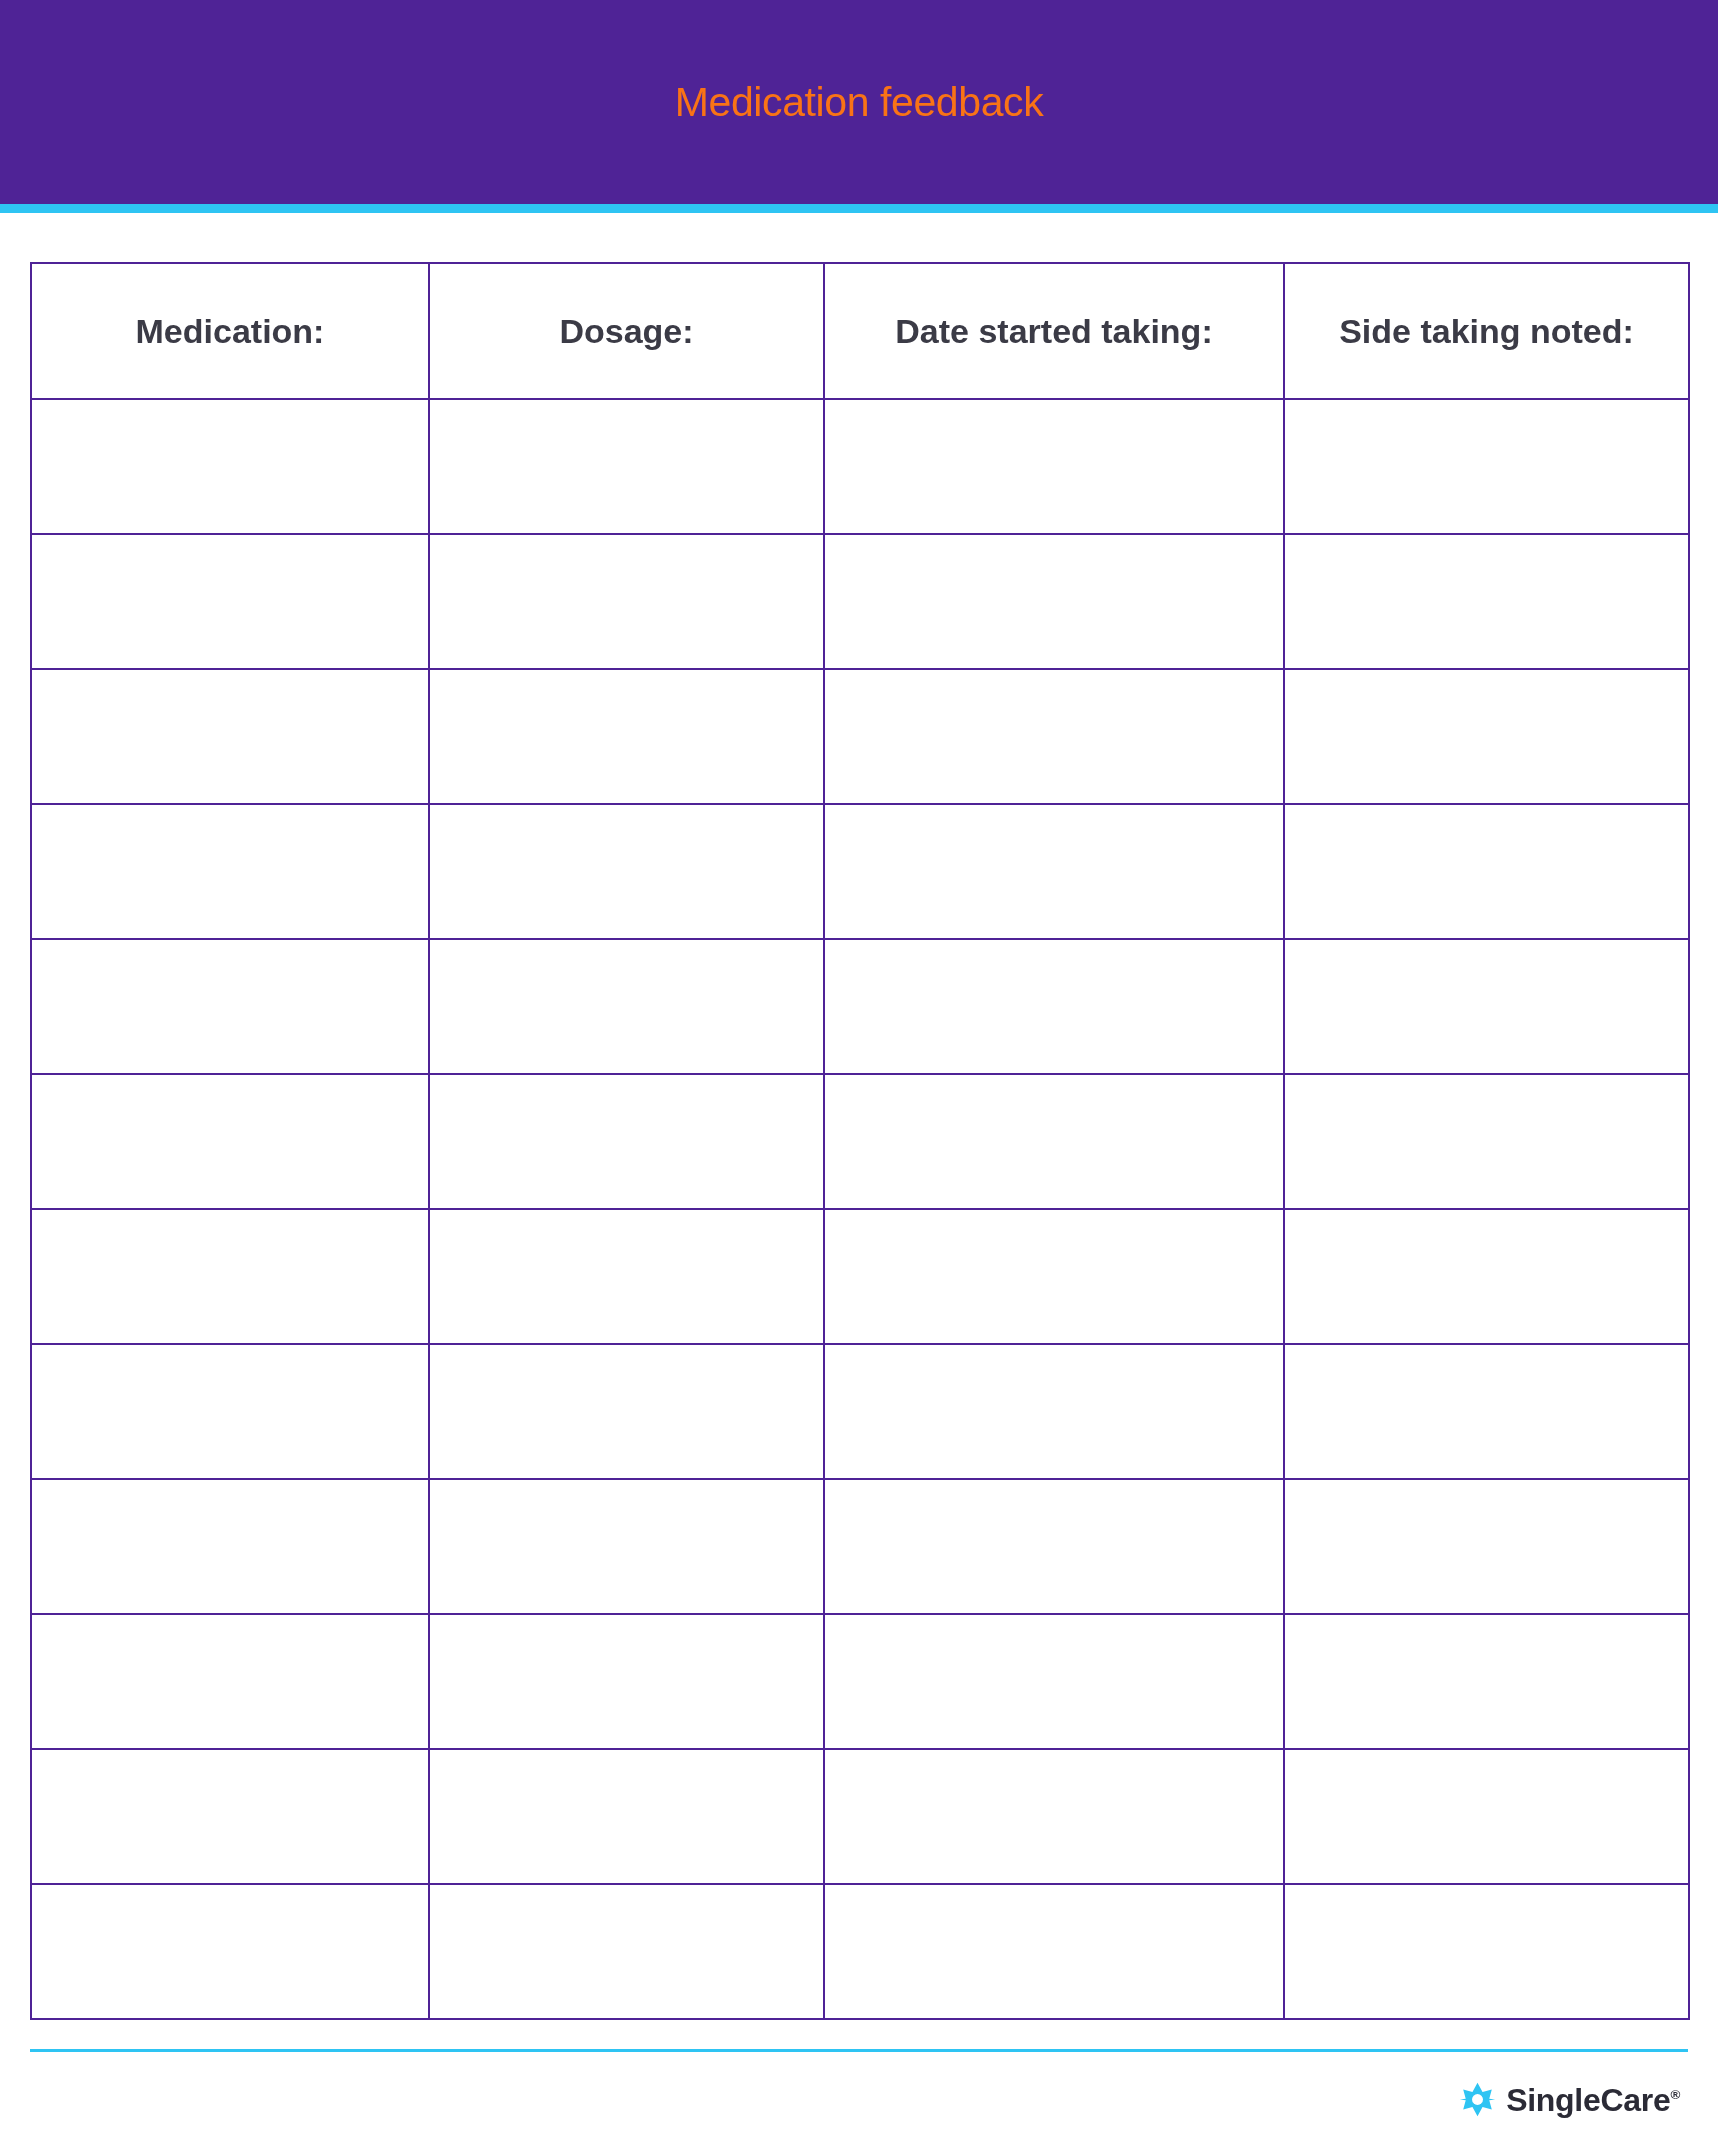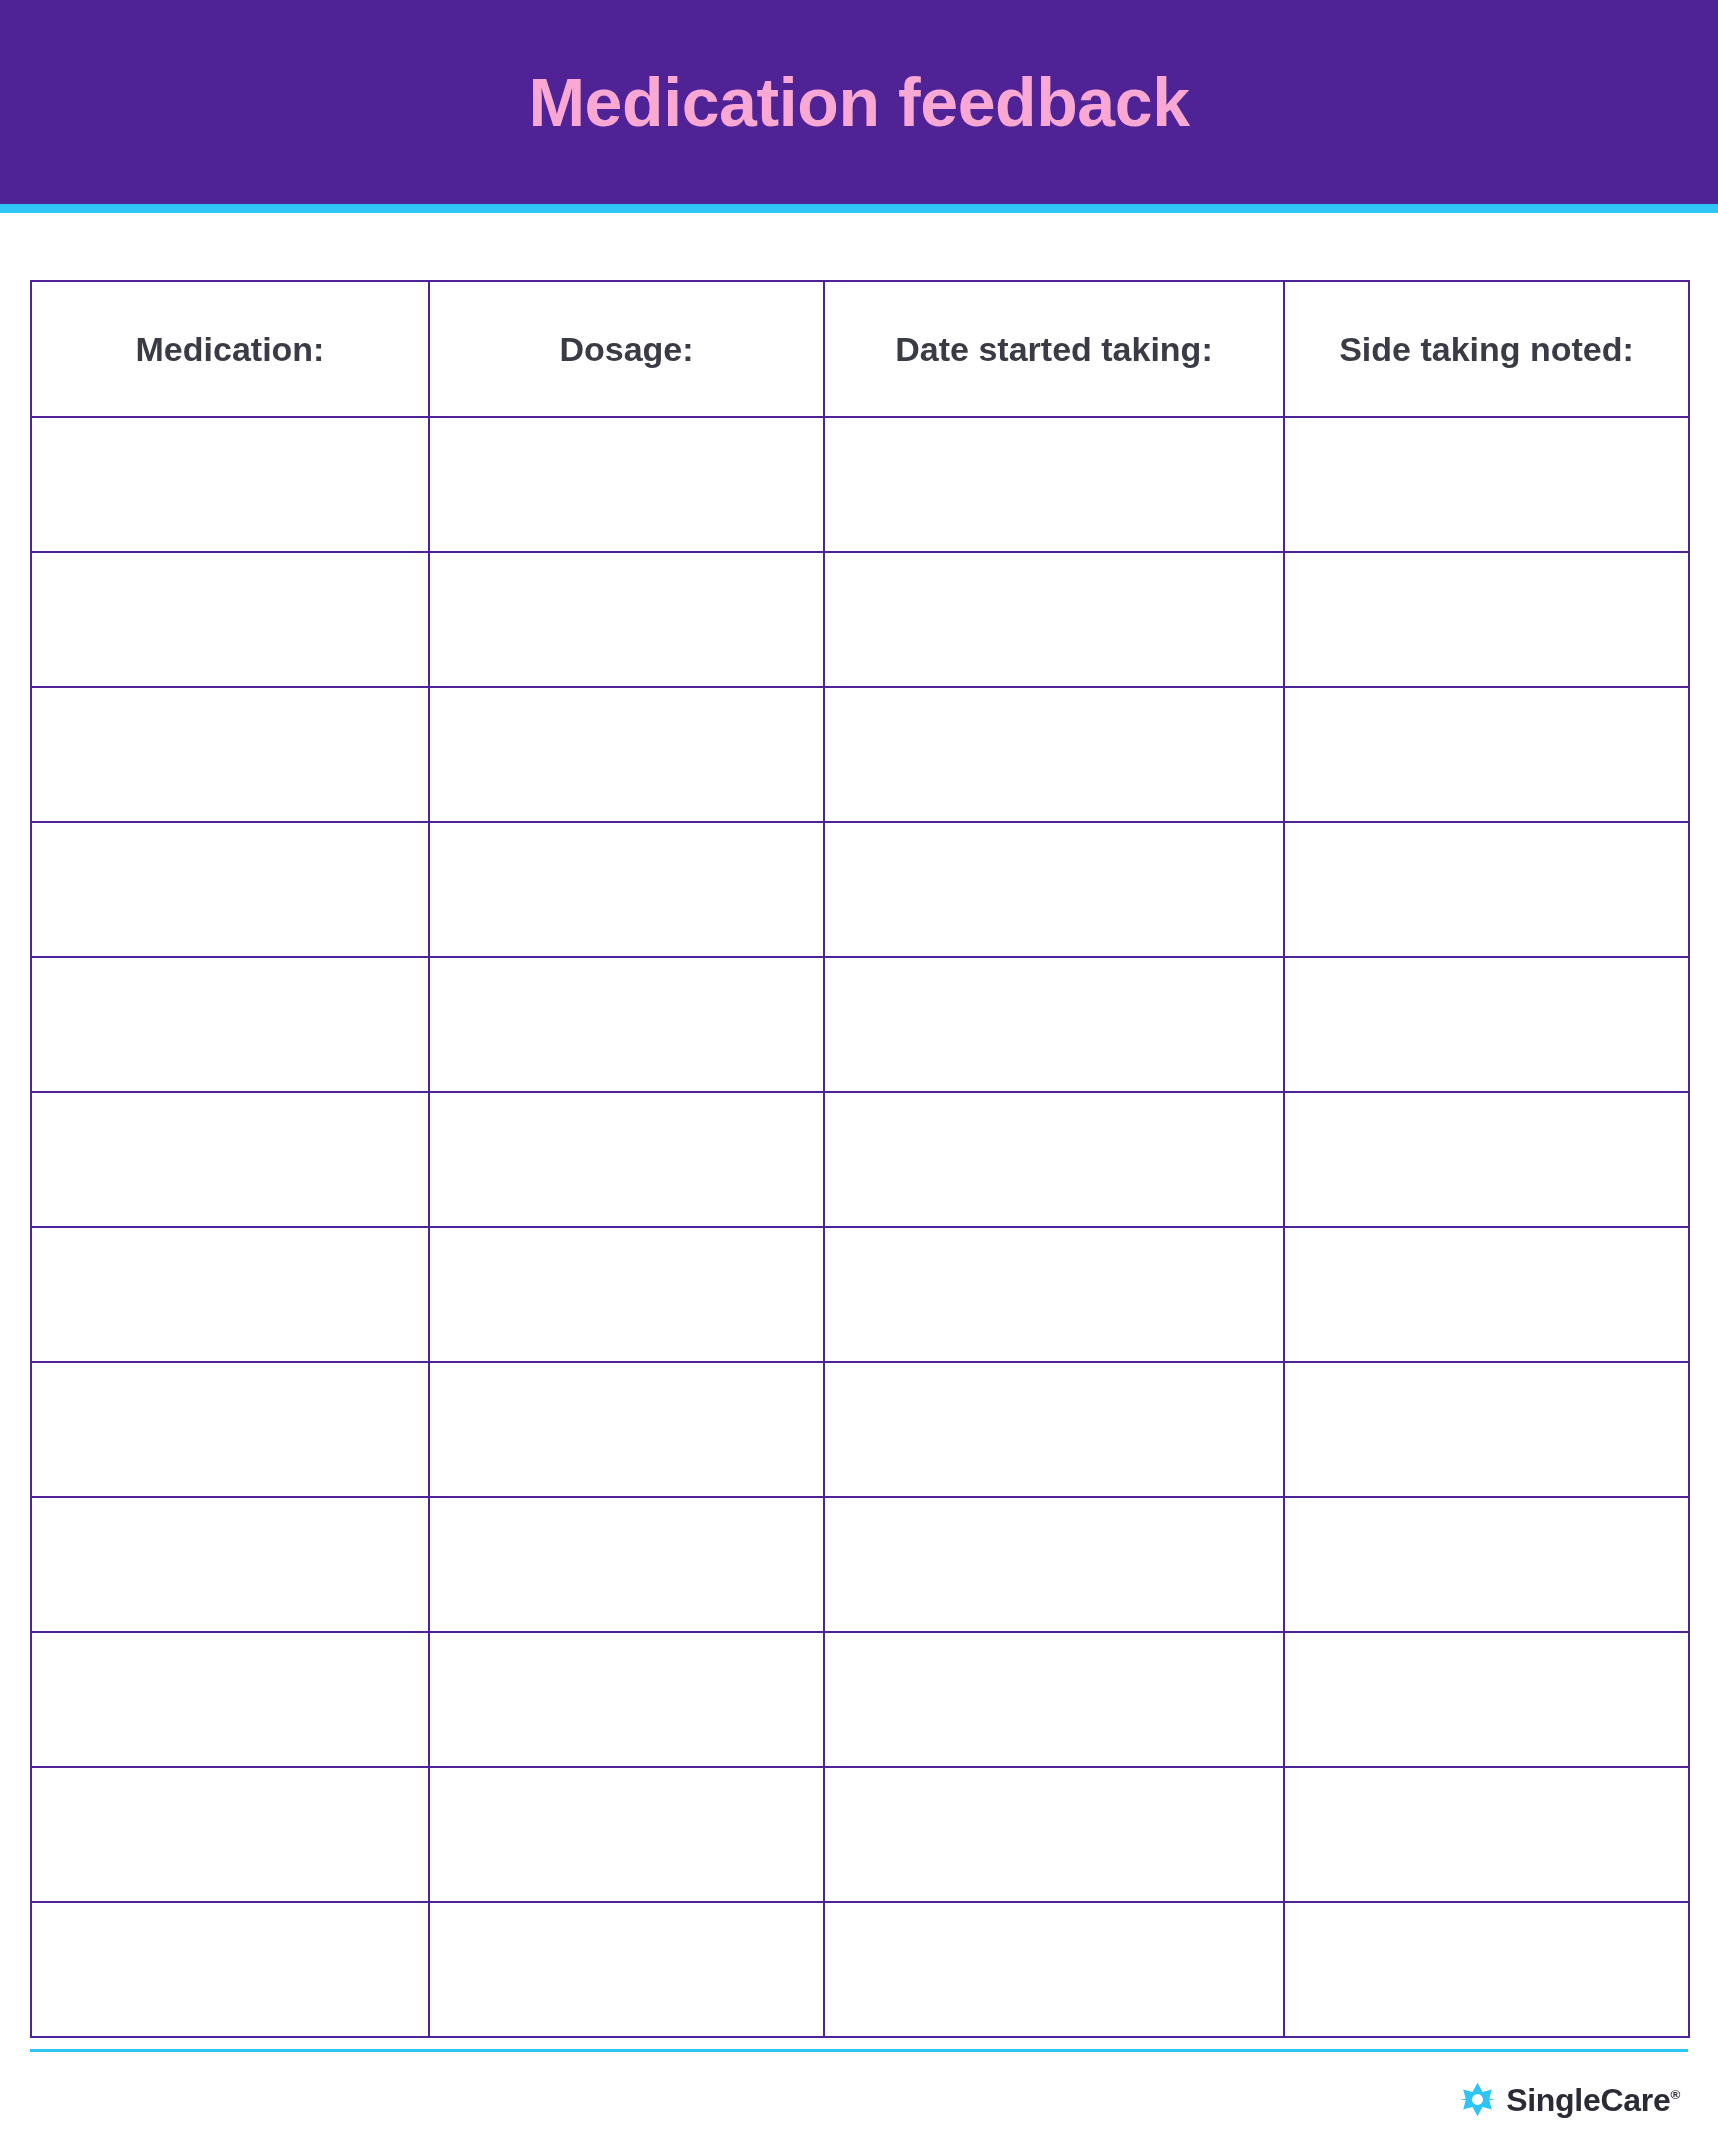--- a/index.html
+++ b/index.html
@@ -28,37 +28,37 @@
   .header-band {
     width: 100%;
     height: 204px;
     background: #4f2396;
     display: flex;
     align-items: center;
     justify-content: center;
     box-sizing: border-box;
   }
   .header-title {
-    color: #f9a8d4;
-    font-size: 68px;
-    font-weight: bold;
+    color: #f97316;
+    font-size: 41px;
+    font-weight: normal;
     letter-spacing: -0.4px;
     line-height: 1;
     text-align: center;
   }
   .header-rule {
     width: 100%;
     height: 9.2px;
     background: #2ec4f3;
   }
 
   
   .content {
     flex: 1 1 auto;
-    padding: 67px 30px 0 30px;
+    padding: 49px 30px 0 30px;
     box-sizing: border-box;
   }
 
   table.sheet {
     width: 1658px;
     border-collapse: collapse;
     table-layout: fixed;
   }
   table.sheet th,
   table.sheet td {

